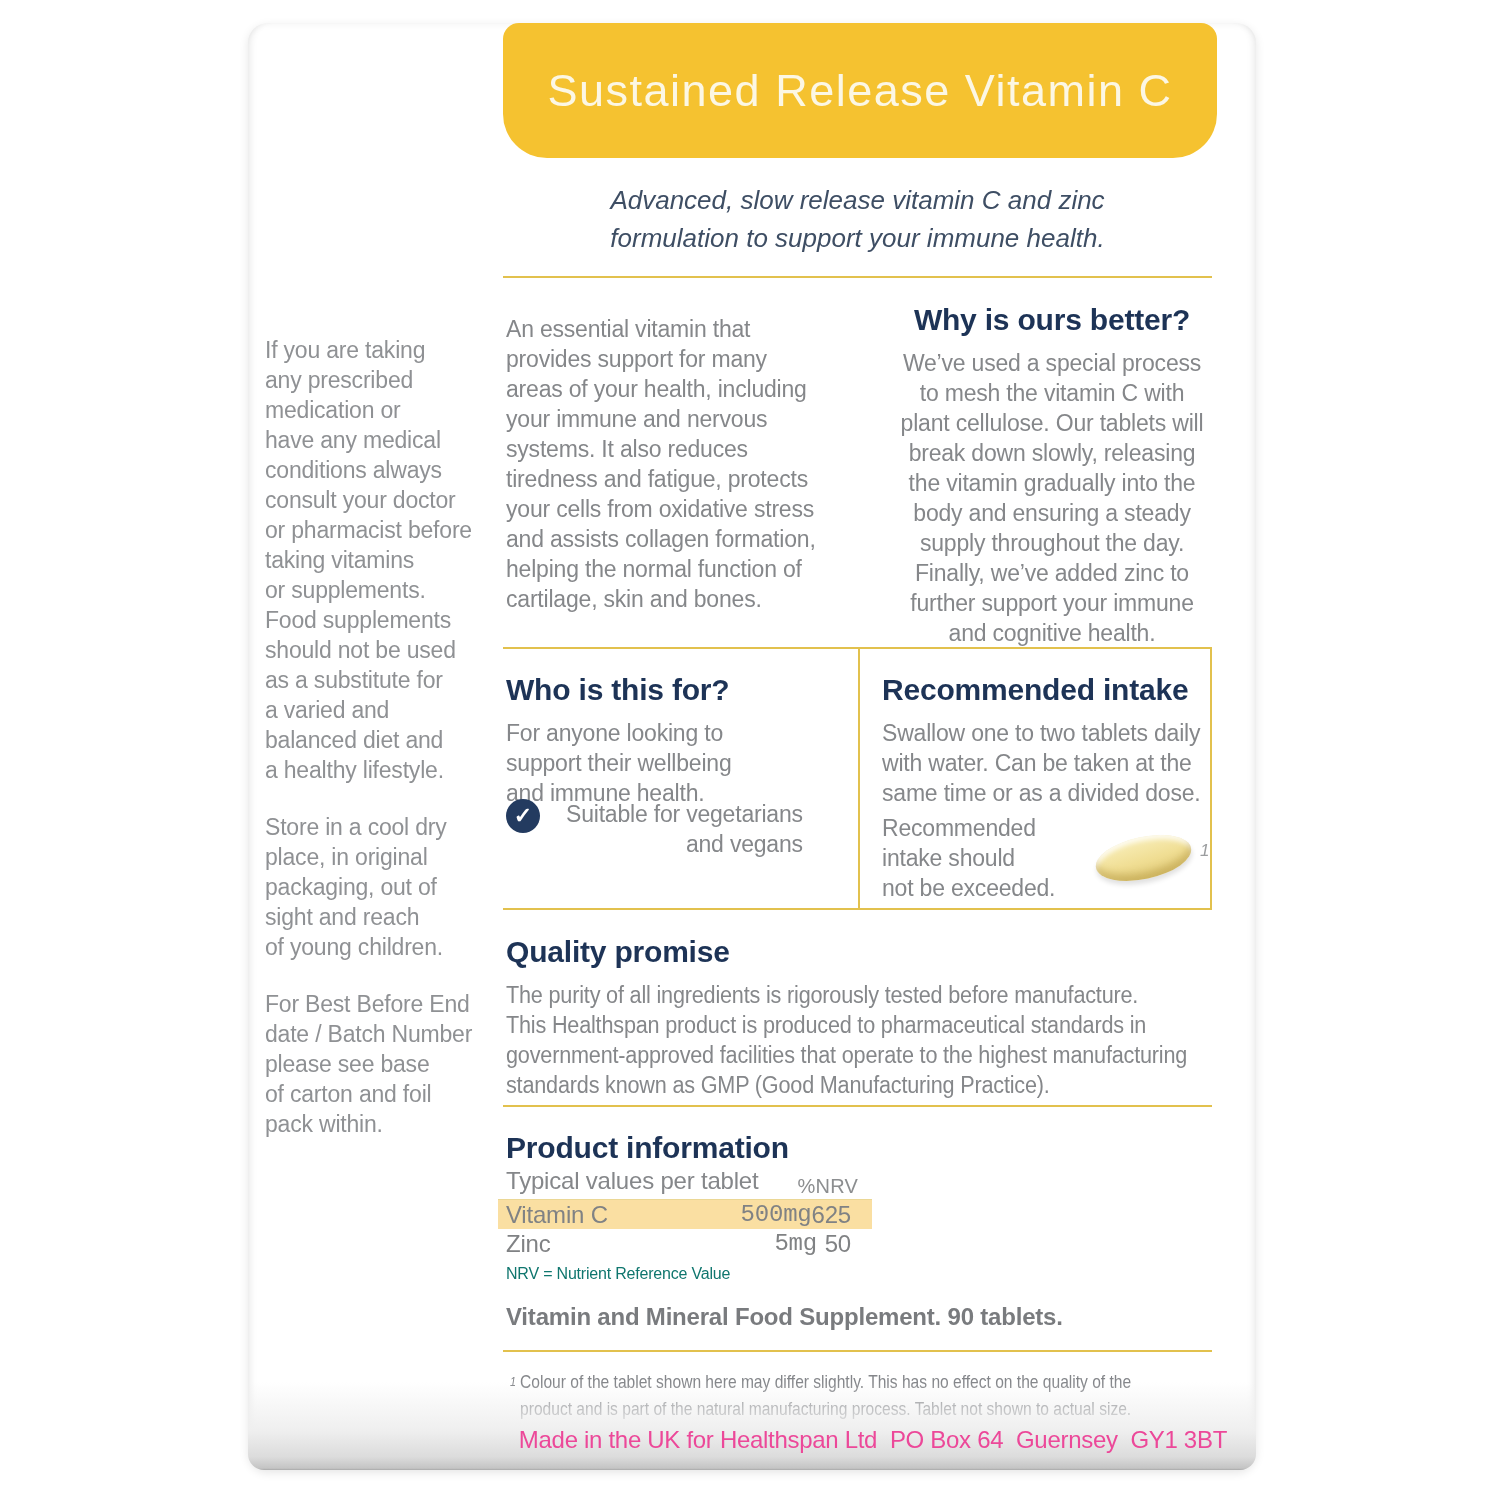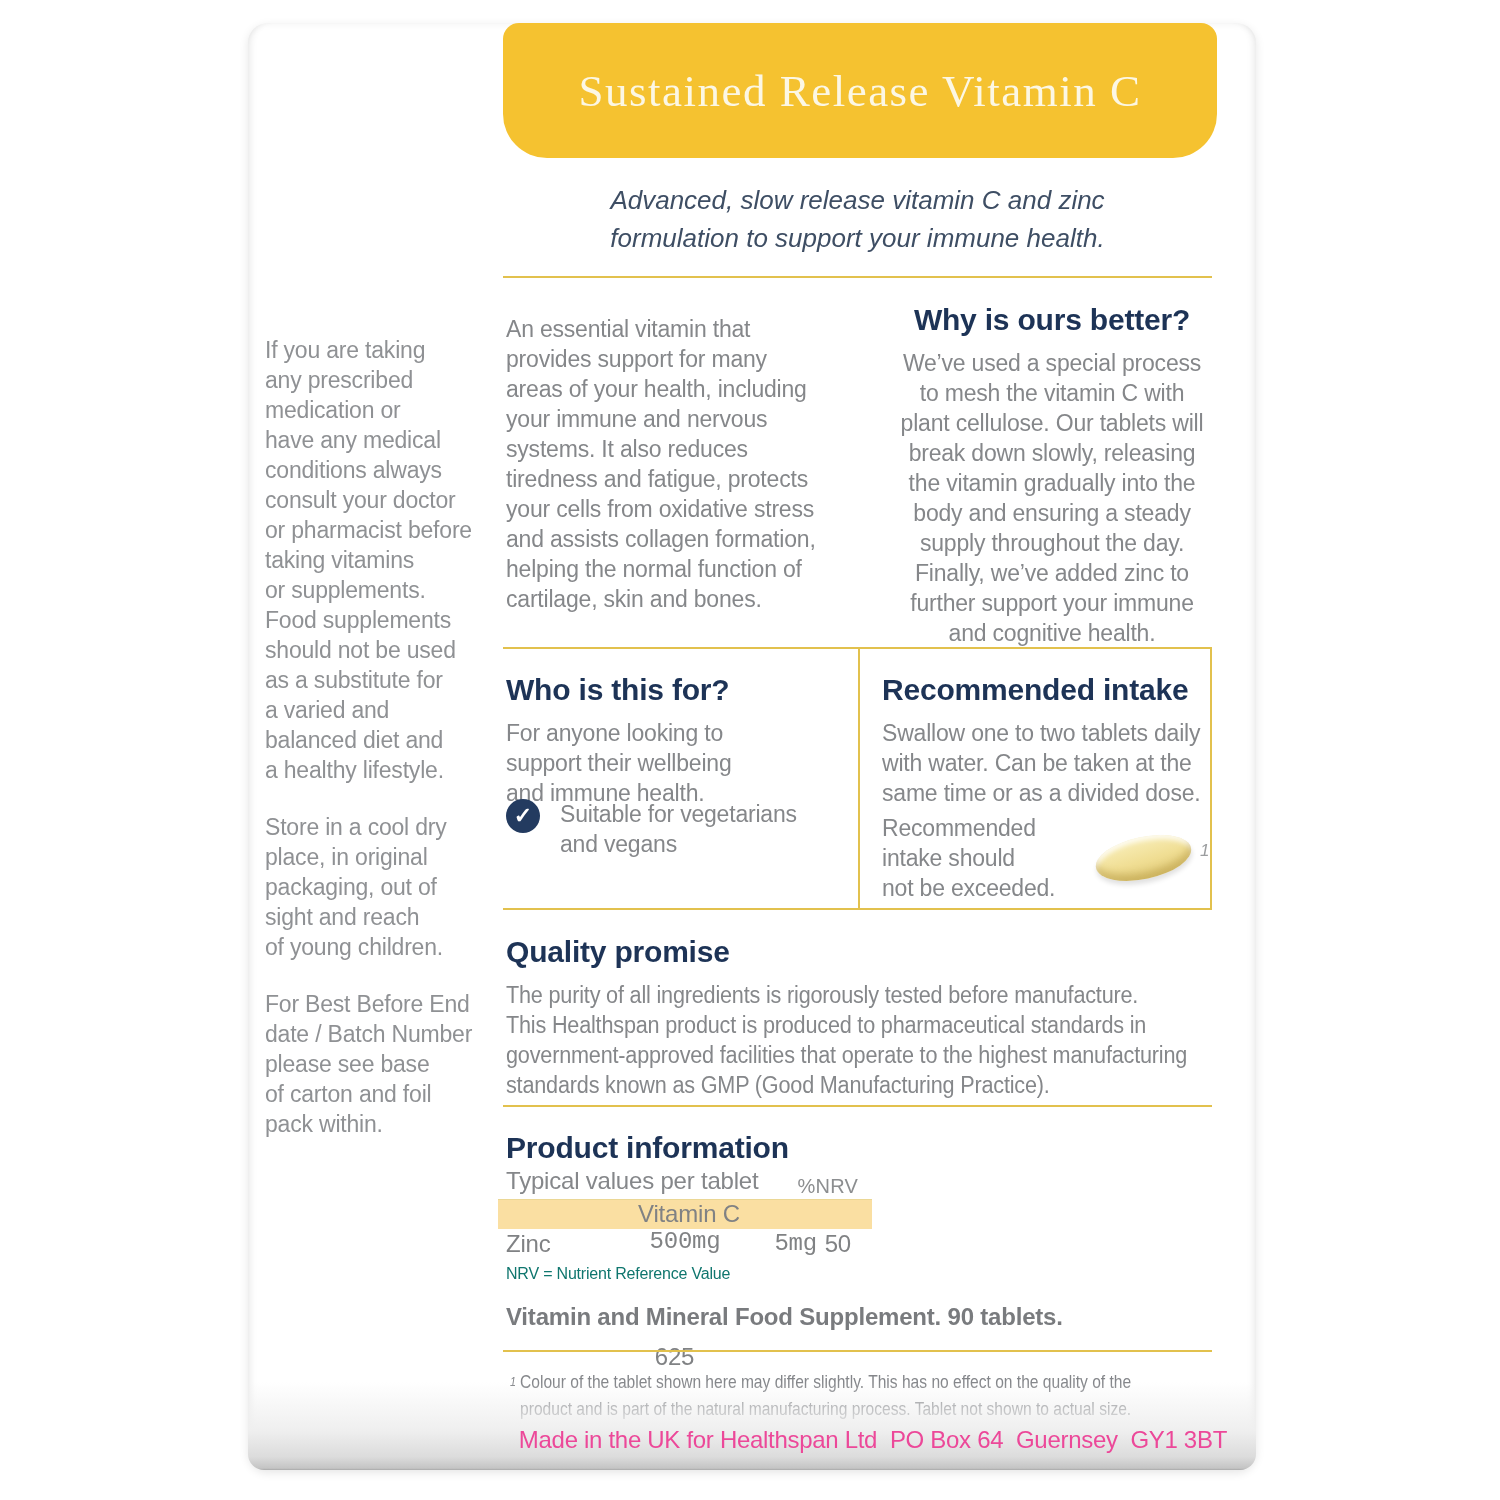--- a/index.html
+++ b/index.html
@@ -18,21 +18,21 @@
   #carton-bottom-band {
     position:absolute; left:0; right:0; bottom:0; height:88px;
     background:linear-gradient(180deg, rgba(255,255,255,0) 0%, #efefef 55%, #dcdcdc 85%, #c4c4c4 98%, #a8a8a8 100%);
     border-radius:0 0 16px 16px;
   }
 
   
   #banner {
     position:absolute; left:255px; top:0; width:714px; height:135px;
     background:#F5C230; border-radius:16px 16px 44px 44px;
-    display:flex; align-items:center; justify-content:center;font-family:Liberation Serif, serif;
+    display:flex; align-items:center; justify-content:center;
   }
   #banner .title {
     color:#FCF7E4; font-size:45px; font-weight:300; letter-spacing:1.5px; white-space:pre;
   }
 
   .subtitle {
     position:absolute; left:255px; top:158px; width:709px; text-align:center;
     font-style:italic; font-size:26px; line-height:38px; color:#3E4E64; white-space:pre-line;
   }
 
@@ -51,37 +51,37 @@
 
   .squeeze { transform:scaleX(.94); transform-origin:0 0; }
   .squeeze-more { transform:scaleX(.82); transform-origin:0 0; }
 
   
   .badge-row { position:absolute; left:258px; top:776px; display:flex; }
   .badge-circle {
     width:34px; height:34px; border-radius:50%; background:#233B60; color:#fff;
     display:flex; align-items:center; justify-content:center; font-size:22px; font-weight:700; flex:0 0 34px;
   }
-  .badge-text { margin-left:20px; font-size:23px; line-height:30px; color:#85878A; white-space:pre; letter-spacing:-0.2px; }
+  .badge-text { margin-left:26px; font-size:23px; line-height:30px; color:#85878A; white-space:pre; letter-spacing:-0.2px;text-align:right; }
 
   
   .tablet {
     position:absolute; left:847px; top:814px; width:97px; height:42px; border-radius:50%;
     background:linear-gradient(175deg,#F8EDB6 10%, #F0DE94 55%, #E2CB77 100%);
     box-shadow: inset 0 -7px 7px rgba(160,130,40,.35), inset 0 4px 5px rgba(255,255,255,.8), 0 4px 5px rgba(0,0,0,.12);
     transform:rotate(-12deg);
   }
   .tablet-ref { position:absolute; left:952px; top:818px; font-size:17px; font-style:italic; color:#9B9D9F; }
 
   
   .prod-table { position:absolute; left:250px; top:1152px; width:374px; }
   .nrv-label { height:24px; font-size:20px; color:#8C8E90; text-align:right; padding-right:14px; letter-spacing:0.2px; }
   .thin-line { height:1px; background:#EBD795; }
   .trow { display:flex; align-items:center; height:29px; font-size:24px; color:#808284; letter-spacing:-0.2px; }
-  .trow.highlight { background:#FADFA2;flex-direction:column; }
+  .trow.highlight { background:#FADFA2; }
   .trow .c-name { flex:1 1 auto; padding-left:8px; }
   .trow .c-amount { flex:0 0 115px; text-align:right;font-family:Liberation Mono, monospace; }
   .trow .c-nrv { flex:0 0 55px; text-align:right; padding-right:21px; }
 
   .nrv-note { position:absolute; left:258px; top:1242px; font-size:16px; color:#0f766e; letter-spacing:-0.2px; }
   .supplement { position:absolute; left:258px; top:1280px; font-size:24px; font-weight:700; color:#797B7E; letter-spacing:-0.2px; }
 
   .footnote { position:absolute; left:262px; top:1345px; width:840px; display:flex;
     font-size:19px; line-height:27px; color:#84868A; }
   .footnote sup { font-size:13px; font-style:italic; margin-right:5px; line-height:27px; }

